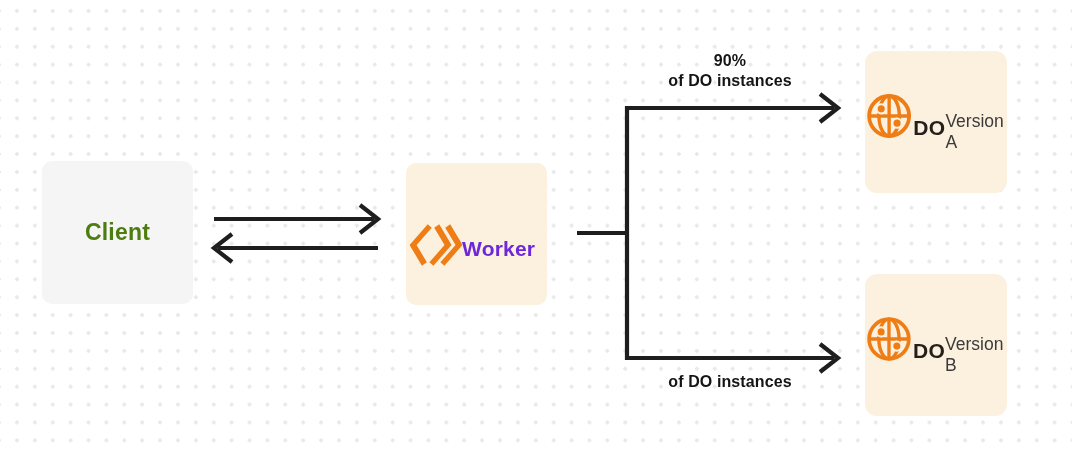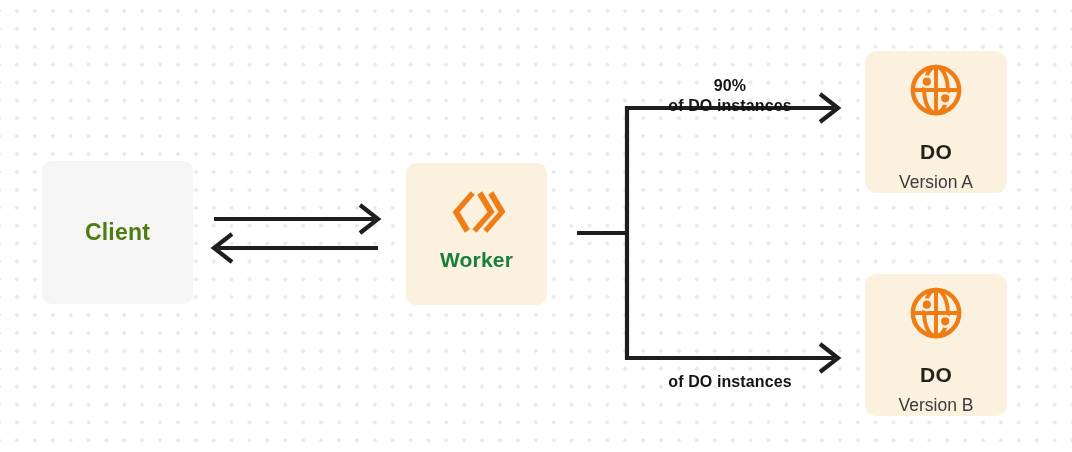--- a/index.html
+++ b/index.html
@@ -15,21 +15,21 @@
     background-position: 8px 2px;
   }
   .connectors {
     position: absolute;
     left: 0; top: 0;
     width: 1072px; height: 452px;
   }
   .node {
     position: absolute;
     display: flex;
-    flex-direction: column;
+    flex-direction: row;
     align-items: center;
     justify-content: center;
     border-radius: 10px;
     box-sizing: border-box;
   }
   .node-client {
     left: 42px; top: 161px; width: 151px; height: 143px;
     background: #f5f5f6;
   }
   .node-client .node-label {
@@ -37,21 +37,21 @@
   }
   .node-worker {
     left: 406px; top: 163px; width: 141px; height: 142px;
     background: #fcf0df;
     justify-content: flex-start;
     padding-top: 21px;
   }
   .node-worker .node-icon { width: 56px; height: 56px; }
   .node-worker .node-label {
     margin-top: 8px;
-    font-size: 21px; font-weight: 700; color: #15803d; letter-spacing: 0.2px;
+    font-size: 21px; font-weight: 700; color: #6d28d9; letter-spacing: 0.2px;
   }
   .node-do {
     width: 142px; height: 142px;
     background: #fcf0df;
     justify-content: flex-start;
     padding-top: 11px;
     border-radius: 12px;
   }
   .node-do-a { left: 865px; top: 51px; }
   .node-do-b { left: 865px; top: 274px; }
@@ -66,21 +66,21 @@
     position: absolute;
     left: 610px;
     width: 240px;
     text-align: center;
     color: #141414;
     font-size: 16px;
     font-weight: 700;
     line-height: 20px;
     letter-spacing: 0.1px;
   }
-  .edge-label-top { top: 51px; margin-top: 25px; }
+  .edge-label-top { top: 51px; }
   .edge-label-bottom { top: 372px; }
 </style>
 </head>
 <body>
 
 <div class="canvas">
 
   <svg class="connectors" viewBox="0 0 1072 452" fill="none" stroke="#1e1e1e" stroke-width="4.2" stroke-linecap="butt" stroke-linejoin="miter">
 
     <path d="M214 219 H374"></path>

